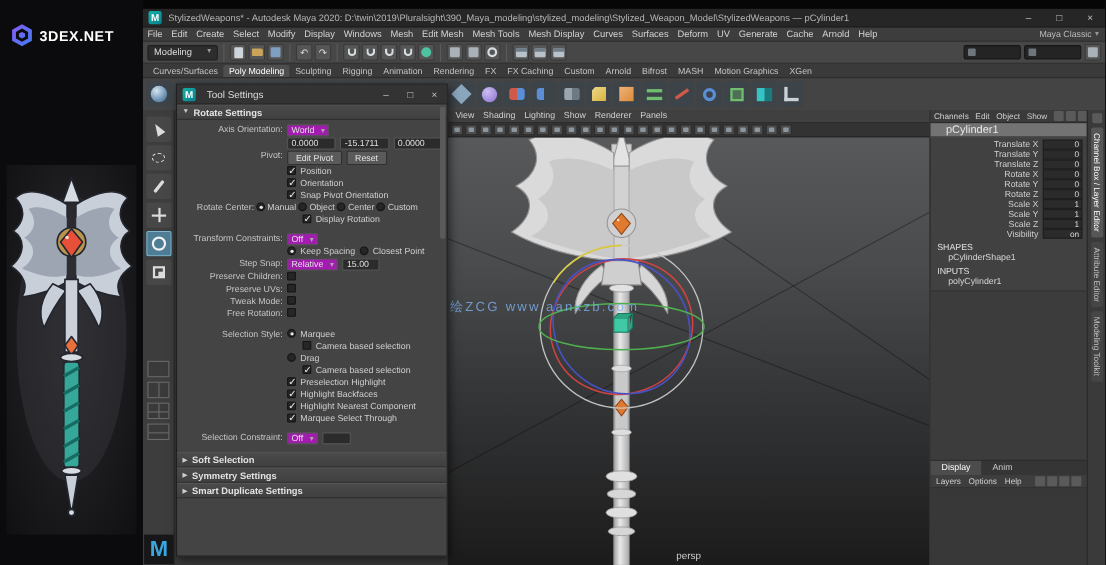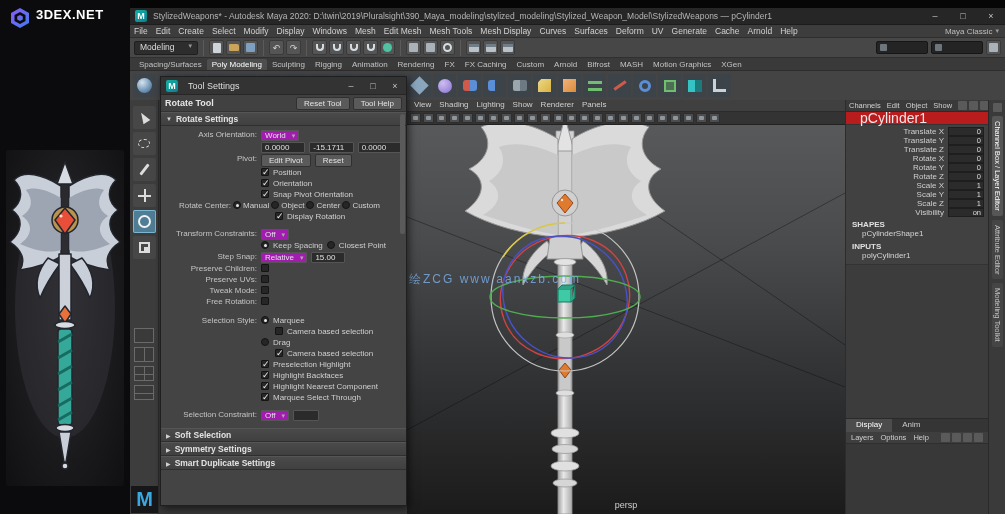--- a/index.html
+++ b/index.html
@@ -2,21 +2,21 @@
 <html><head>
 <meta charset="utf-8">
 <style>
 *{margin:0;padding:0;box-sizing:border-box}
 html,body{background:#000}
 .screen{position:relative;width:1005px;height:514px;overflow:hidden;background:#060607;
  font-family:"Liberation Sans",sans-serif;font-size:9px;color:#c6c6c6}
 
 
 .sidebar{position:absolute;left:0;top:0;width:130px;height:514px;background:#0b0b0d;z-index:7}
-.logo{display:flex;gap:6px;padding:7px 0 0 10px}
+.logo{display:flex;align-items:center;gap:6px;padding:21px 0 0 10px}
 .logo-text{font-size:13px;font-weight:bold;color:#fff;letter-spacing:.5px}
 .ref-wrap{position:absolute;left:6px;top:150px;width:118px;height:336px;border-radius:2px;
  background:radial-gradient(ellipse at 50% 45%,#303036 0%,#1a1a1d 60%,#101012 100%);
  display:flex;align-items:center;justify-content:center}
 
 
 .titlebar{position:absolute;left:130px;top:8px;width:875px;height:17px;background:#262626;display:flex;align-items:center;border-bottom:1px solid #1c1c1c;z-index:2}
 .app-ico{width:12px;height:12px;margin:0 6px 0 5px;border-radius:2px;background:linear-gradient(135deg,#14b0a5,#0b7f8f);color:#fff;font-size:9px;font-weight:bold;display:flex;align-items:center;justify-content:center;flex:none}
 .title-text{flex:1;font-size:8.5px;color:#b5b5b5;white-space:nowrap;overflow:hidden;text-overflow:ellipsis}
 .winbtns{display:flex;height:100%}
@@ -86,26 +86,26 @@
 .vp-canvas{position:relative;flex:1;background:linear-gradient(180deg,#58595b 0%,#4a4b4d 30%,#333435 62%,#1b1b1c 100%);overflow:hidden}
 .watermark{position:absolute;left:2px;top:146px;font-size:12px;letter-spacing:2px;color:rgba(125,175,235,.8);white-space:nowrap;z-index:3}
 .cam-label{position:absolute;left:0;right:0;bottom:4px;text-align:center;color:#cfcfcf;font-size:9px;z-index:3}
 
 
 .channelbox{position:absolute;left:845px;top:100px;width:143px;height:414px;background:#414141;z-index:2;border-left:1px solid #2c2c2c;display:flex;flex-direction:column}
 .cb-menus{height:12px;background:#3a3a3a;display:flex;align-items:center;padding:0 3px;gap:6px;border-bottom:1px solid #2b2b2b}
 .cb-menu{font-size:7.5px;color:#cfcfcf}
 .cb-mini{margin-left:auto;display:flex;gap:2px}
 .mini-ico{width:9px;height:9px;background:#5a5a5a;border-radius:1px}
-.cb-obj{height:13px;display:flex;align-items:center;padding-left:14px;font-size:14px;color:#e8e8e8;background:#b91c1c;border-bottom:1px solid #333}
+.cb-obj{height:13px;display:flex;align-items:center;padding-left:14px;font-size:10px;color:#e8e8e8;background:#737373;border-bottom:1px solid #333}
 .cb-rows{padding:2px 4px 0 0}
 .cb-row{display:flex;align-items:center;height:9px}
 .cb-name{flex:1;text-align:right;font-size:8px;color:#cfcfcf;padding-right:4px}
 .cb-val{width:36px;height:8.5px;background:#2b2b2b;border:1px solid #1e1e1e;font-size:7.5px;color:#ddd;display:flex;align-items:center;justify-content:flex-end;padding:0 2px}
-.cb-group{font-size:8px;font-weight:bold;color:#e0e0e0;padding:3px 0 0 6px;height:12px}
+.cb-group{font-size:8px;font-weight:normal;color:#e0e0e0;padding:3px 0 0 6px;height:12px}
 .cb-node{font-size:8px;color:#d5d5d5;padding-left:16px;height:10px}
 .cb-spacer{flex:1;background:#3c3c3c;margin-top:3px;border-top:1px solid #333}
 .layer-editor{height:96px;background:#414141;border-top:1px solid #2a2a2a;display:flex;flex-direction:column}
 .le-tabs{height:13px;display:flex;background:#353535}
 .le-tab{padding:1px 10px;font-size:8px;color:#c9c9c9}
 .le-tab.active{background:#4c4c4c;color:#fff}
 .le-menus{height:12px;display:flex;align-items:center;gap:7px;padding:0 5px;background:#3e3e3e;border-bottom:1px solid #2e2e2e}
 .le-menu{font-size:7.5px;color:#cfcfcf}
 .le-icons{margin-left:auto;display:flex;gap:2px}
 .le-list{flex:1;background:#383838}
@@ -289,21 +289,21 @@
       <span class="sl-field">
           <i></i>
         </span>
       <span class="sl-icon">
           <i class="g g-box"></i>
         </span>
     </span>
   </div>
 
   <div class="shelftabs">
-    <span class="shelf-tab">Spacing/Surfaces</span>
+    <span class="shelf-tab">Curves/Surfaces</span>
     <span class="shelf-tab active">Poly Modeling</span>
     <span class="shelf-tab">Sculpting</span>
     <span class="shelf-tab">Rigging</span>
     <span class="shelf-tab">Animation</span>
     <span class="shelf-tab">Rendering</span>
     <span class="shelf-tab">FX</span>
     <span class="shelf-tab">FX Caching</span>
     <span class="shelf-tab">Custom</span>
     <span class="shelf-tab">Arnold</span>
     <span class="shelf-tab">Bifrost</span>
@@ -596,27 +596,20 @@
   <div class="toolsettings">
     <div class="ts-titlebar">
       <span class="app-ico">M</span>
       <span class="ts-title">Tool Settings</span>
       <span class="ts-winbtns">
         <span class="ts-winbtn">–</span>
         <span class="ts-winbtn">□</span>
         <span class="ts-winbtn">×</span>
       </span>
     </div>
-    <div class="ts-header">
-      <span class="ts-toolname">Rotate Tool</span>
-      <span class="ts-hbtns">
-        <span class="btn">Reset Tool</span>
-        <span class="btn">Tool Help</span>
-      </span>
-    </div>
     <div class="ts-body">
 
       <div class="sec">
         <span class="tri">▼</span>
         <span>Rotate Settings</span>
       </div>
       <div class="gap4"></div>
 
       <div class="ts-row">
         <span class="ts-label">Axis Orientation:</span>

